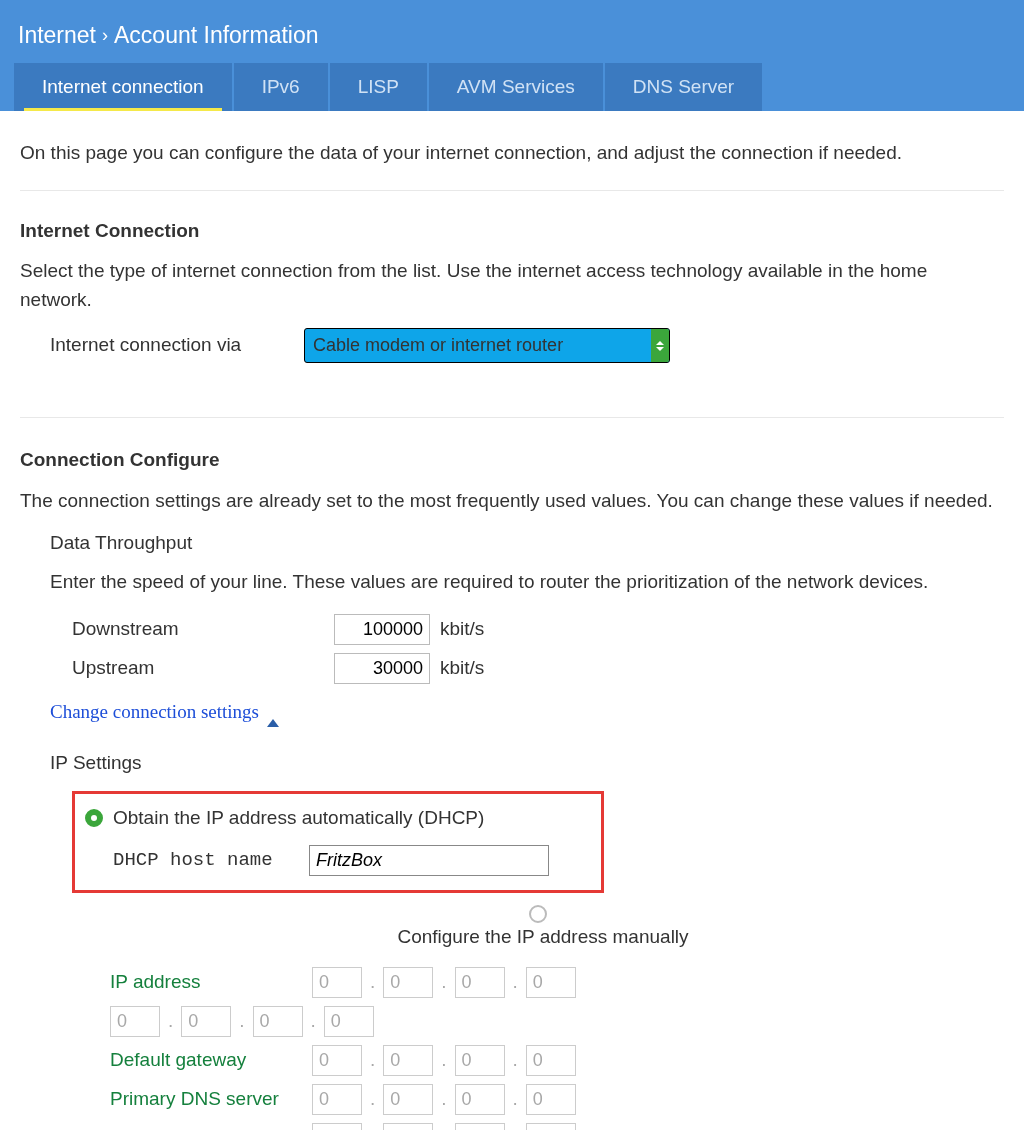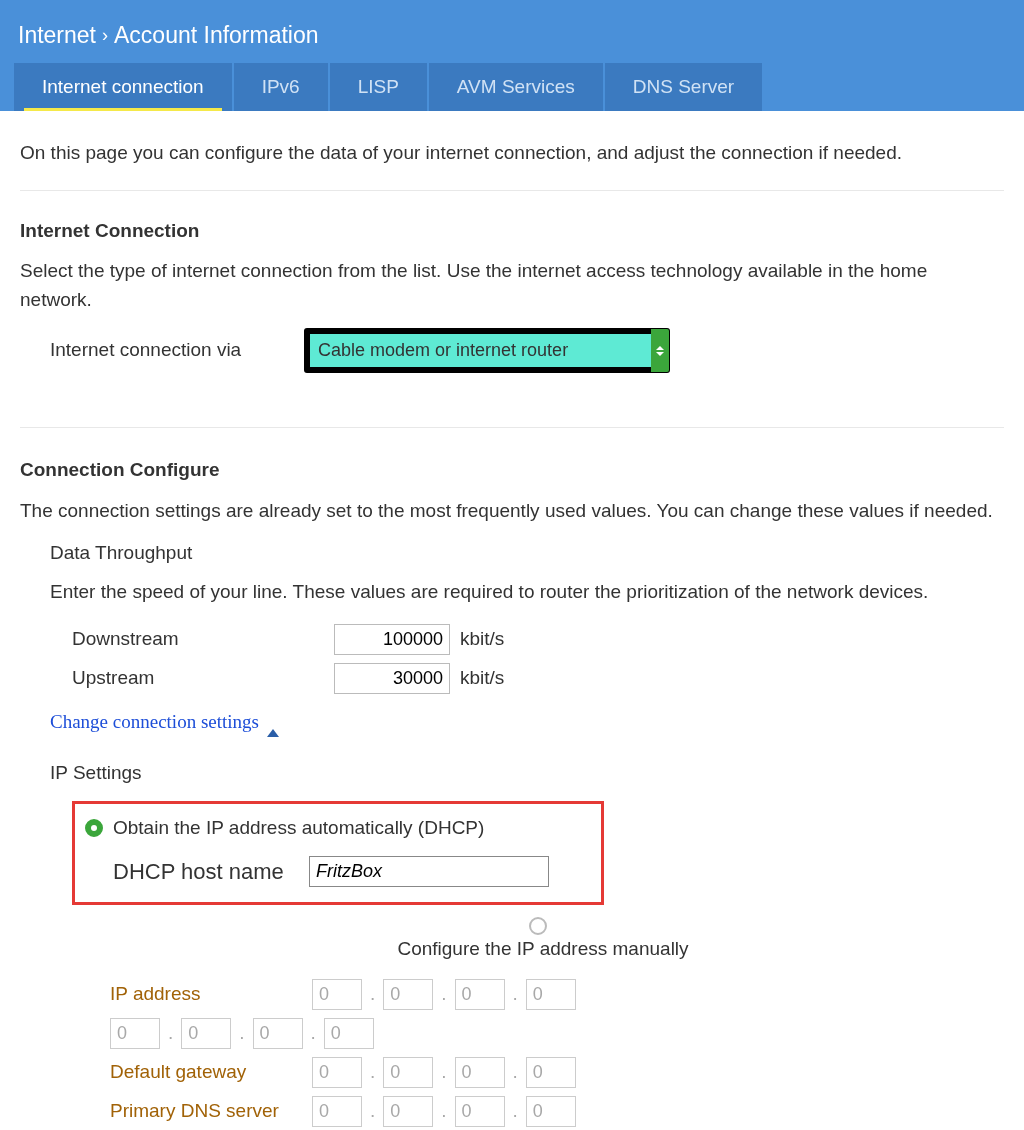--- a/index.html
+++ b/index.html
@@ -87,26 +87,26 @@
     .row-label {
       width: 254px;
       font-size: 19px;
       color: #333;
     }
     .select-wrap {
       position: relative;
       display: inline-block;
     }
     .select-field {
-      border: 6px solid #000000;
+      border: 1px solid #000000;
       border-radius: 3px;
       padding: 3px 28px 3px 8px;
       font-size: 18px;
       width: 366px;
-      background: #5eead4;
+      background: #0ea5e9;
       color: #333;
       cursor: pointer;
     }
     .select-arrow {
       position: absolute;
       right: 1px;
       top: 1px;
       bottom: 1px;
       width: 18px;
       background: #3ba63b;
@@ -152,21 +152,21 @@
       align-items: center;
       margin-left: 52px;
       margin-bottom: 8px;
     }
     .throughput-label {
       width: 262px;
       font-size: 19px;
     }
     .num-input {
       border: 1px solid #bbb;
-      width: 116px;
+      width: 96px;
       padding: 4px 6px;
       font-size: 18px;
       text-align: right;
       font-family: inherit;
     }
     .unit {
       margin-left: 10px;
       font-size: 19px;
     }
     .link-toggle {
@@ -228,21 +228,22 @@
       border-radius: 50%;
       background: #fff;
     }
     .dhcp-host-row {
       display: flex;
       align-items: center;
       margin-left: 28px;
     }
     .dhcp-host-label {
       width: 196px;
-      font-size: 22px;
+      font-size: 19px;
+      font-family: Liberation Mono, monospace;
     }
     .text-input {
       border: 1px solid #888;
       padding: 4px 6px;
       font-size: 18px;
       width: 240px;
       font-family: inherit;
       font-style: italic;
     }
     .manual-section {
@@ -259,21 +260,21 @@
     .ip-row {
       display: flex;
       align-items: center;
       margin-left: 28px;
       margin-bottom: 8px;
       color: #a8a8a8;
     }
     .ip-label {
       width: 202px;
       font-size: 19px;
-      color: #a16207;
+      color: #15803d;
     }
     .octet {
       border: 1px solid #ccc;
       width: 50px;
       padding: 4px 6px;
       font-size: 18px;
       color: #a8a8a8;
       font-family: inherit;
     }
     .dot {

